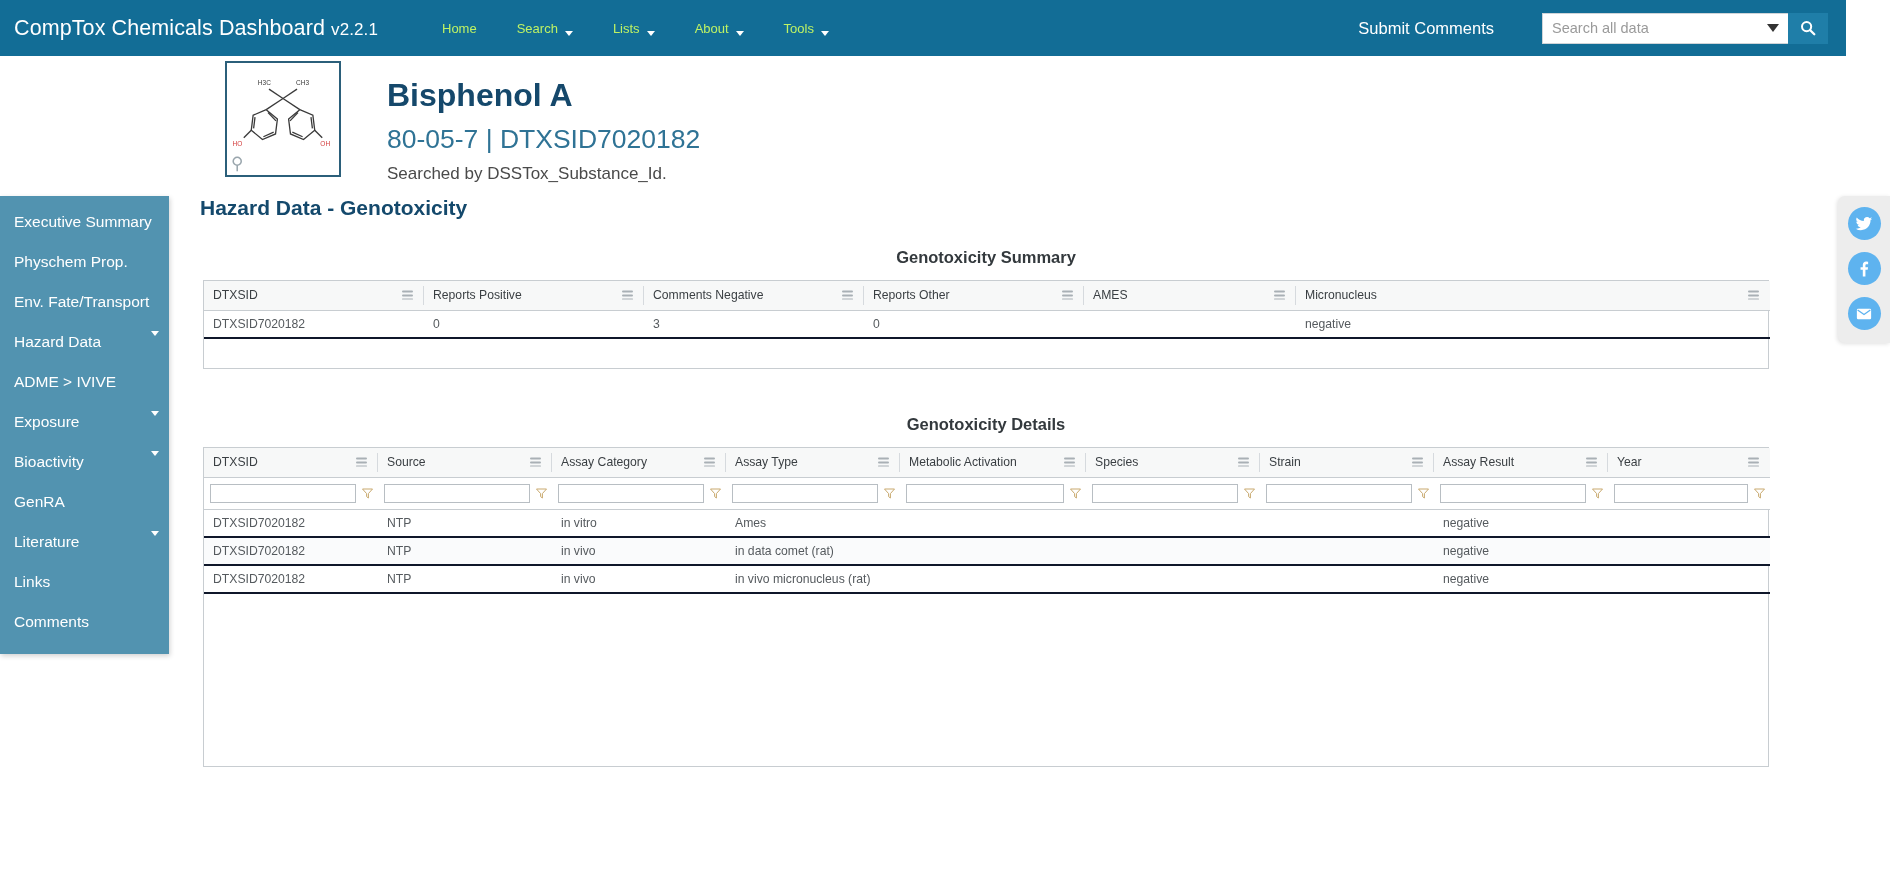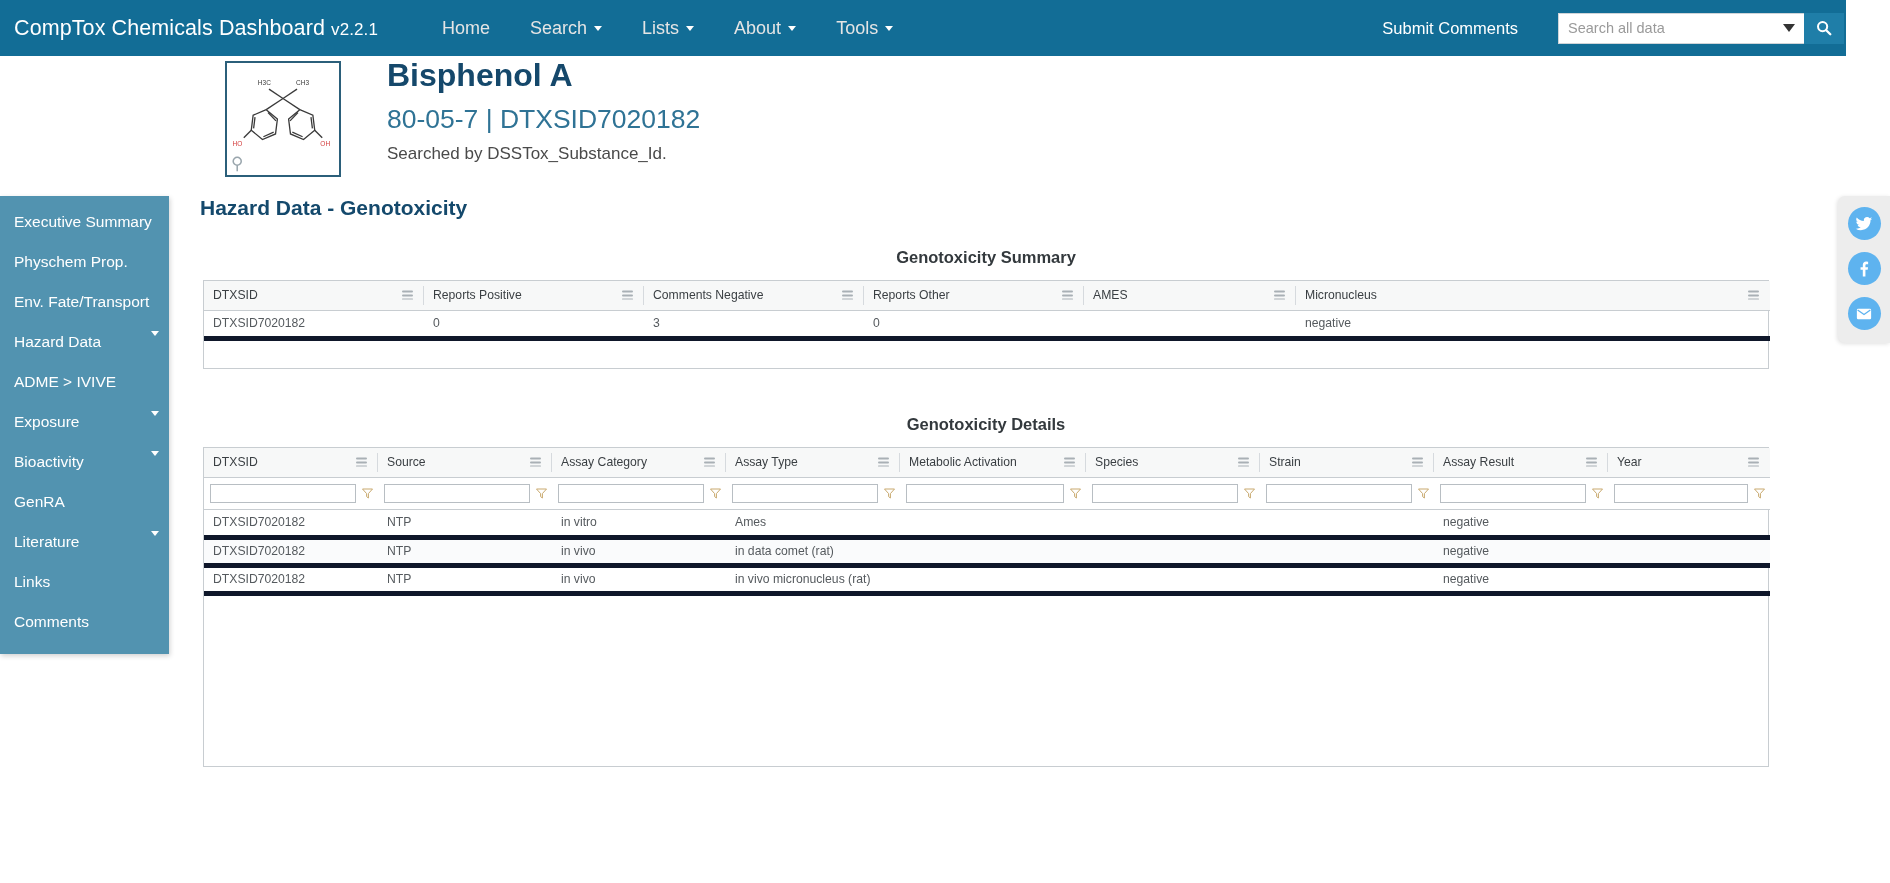--- a/index.html
+++ b/index.html
@@ -26,48 +26,49 @@
     margin-left: 14px;
     white-space: nowrap;
     letter-spacing: .1px;
   }
   .brand .ver { font-size: 17px; }
   .nav-links {
     display: flex; align-items: center;
     margin-left: 44px;
   }
   .nav-link {
-    color: #e5e5e5;
-    font-size: 18px;
+    color: #bef264;
+    font-size: 13px;
     padding: 6px 11px;
     margin: 0 9px;
     white-space: nowrap;
     cursor: pointer;
-    display: flex; align-items: center; gap: 7px;
+    display: flex; align-items: flex-end; gap: 7px;
   }
   .caret {
     width: 0; height: 0;
     border-left: 4.5px solid transparent;
     border-right: 4.5px solid transparent;
     border-top: 5px solid #ffffff;
     display: inline-block;
   }
   .nav-right {
     margin-left: auto;
     display: flex; align-items: center;
-    padding-right: 2px;
+    padding-right: 18px;
   }
   .submit-comments {
     color: #ffffff; font-size: 16.5px;
     white-space: nowrap; cursor: pointer;
     margin-right: 40px;
   }
   .searchbox {
     display: flex; align-items: flex-end;
     height: 31px;
+    margin-left: 8px;
   }
   .search-input-wrap {
     position: relative;
     width: 246px; height: 31px;
     background: #ffffff;
     border: 1px solid #cfd4d8;
     border-right: none;
     display: flex; align-items: center;
   }
   .search-input-wrap input {
@@ -138,21 +139,21 @@
     background: #ffffff;
     position: relative;
     flex: none;
     margin-top: 5px;
   }
   .chem-thumb svg { display:block; width:100%; height:100%; }
   .zoom-glyph {
     position: absolute; left: 4px; bottom: 3px;
     color: #9aa6ad; font-size: 17px; line-height: 1;
   }
-  .chem-text { margin-left: 46px; padding-top: 0; }
+  .chem-text { margin-left: 46px; padding-top: 20px; }
   .chem-name {
     font-size: 32px; font-weight: bold;
     color: #15486b; line-height: 1.22;
   }
   .chem-ids {
     font-size: 26.5px; color: #2f7395;
     line-height: 1.25; margin-top: 8px;
     font-weight: 300;
   }
   .chem-sub {
@@ -207,21 +208,21 @@
   }
   .hmenu {
     position: absolute; right: 11px; top: 50%;
     transform: translateY(-50%);
     width: 11px; height: 9px;
     display: flex; flex-direction: column; justify-content: space-between;
     cursor: pointer;
   }
   .hmenu i { display:block; height: 1.5px; background: #a9b0b5; border-radius: 1px; }
   table.grid td {
-    border-bottom: 5px solid #0f172a;
+    border-bottom: 2px solid #0f172a;
     color: #555a5e;
     height: 28px;
     padding: 0 0 0 9px;
     vertical-align: middle;
     overflow: hidden; white-space: nowrap; text-overflow: ellipsis;
   }
   tr.alt td { background: #fafbfc; }
   tr.empty td { height: 30px; border-bottom: none; }
   
   tr.filter-row td {

